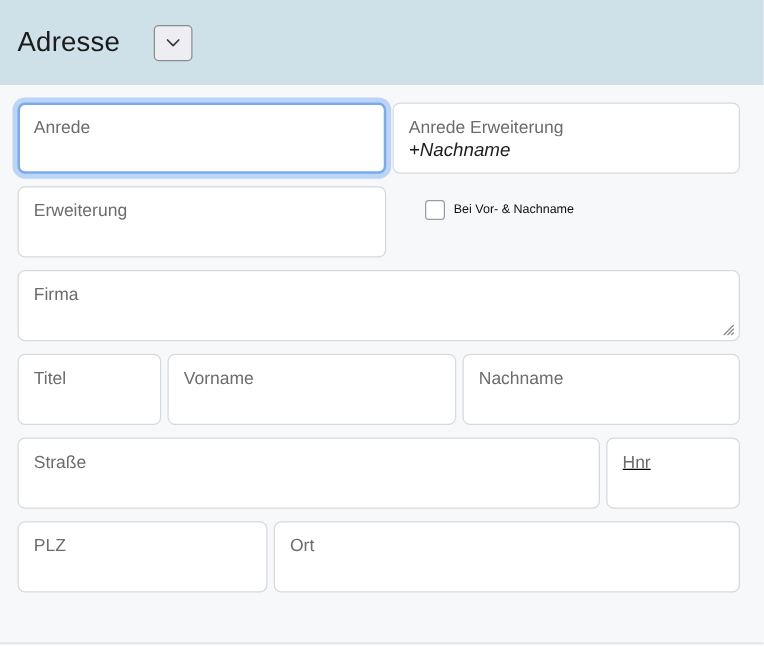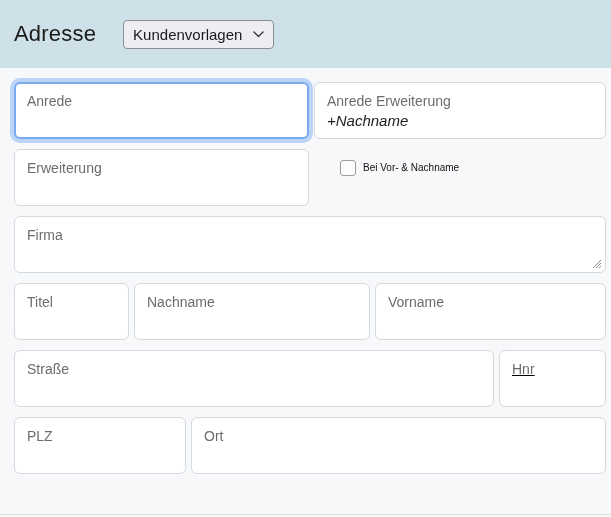--- a/index.html
+++ b/index.html
@@ -41,21 +41,21 @@
     font-size: 15px;
     color: #1b1b1b;
     cursor: default;
   }
   .chevron {
     display: inline-flex;
     align-items: center;
   }
   
   .content {
-    padding: 14px 5px 0 14px;
+    padding: 14px 19px 0 14px;
   }
   .row {
     display: flex;
     gap: 5px;
     margin-bottom: 10px;
   }
   .field {
     position: relative;
     box-sizing: border-box;
     height: 57px;
@@ -81,21 +81,21 @@
     font-size: 15px;
     color: #1b1d1f;
     margin-top: 3px;
     font-style: italic;
   }
   .w-anrede   { width: 295px; flex: none; }
   .flex1      { flex: 1; }
   .w-titel    { width: 115px; flex: none; }
   .w-vorname  { width: 231px; flex: none; }
   .w-hnr      { width: 107px; flex: none; text-decoration: underline; }
-  .w-plz      { width: 172px; flex: none; }
+  .w-plz      { width: 200px; flex: none; }
   
   .checkbox-group {
     display: flex;
     align-items: flex-start;
     gap: 7px;
     margin-left: 26px;
     padding-top: 10px;
     cursor: default;
   }
   .checkbox-box {
@@ -128,21 +128,20 @@
     height: 1px;
     background: #dbdde0;
   }
 </style>
 </head>
 <body>
 
 <div class="header">
   <div class="page-title">Adresse</div>
   <div class="template-select">
-    <span>Kundenvorlagen</span>
     <span class="chevron">
       <svg width="11" height="7" viewBox="0 0 11 7">
           <path d="M1 1 L5.5 5.5 L10 1" fill="none" stroke="#3a3a3a" stroke-width="1.4" stroke-linecap="round" stroke-linejoin="round"></path>
         </svg>
     </span>
   </div>
 </div>
 
 <div class="content">
 
@@ -174,26 +173,26 @@
           <path d="M2 10 L10 2 M5 10 L10 5 M8 10 L10 8" fill="none" stroke="#8a8a8a" stroke-width="1"></path>
         </svg>
       </span>
     </div>
   </div>
 
   <div class="row">
     <div class="field w-titel">
       <span class="field-label">Titel</span>
     </div>
-    <div class="field flex1">
-      <span class="field-label">Nachname</span>
-    </div>
     <div class="field w-vorname">
       <span class="field-label">Vorname</span>
     </div>
+    <div class="field flex1">
+      <span class="field-label">Nachname</span>
+    </div>
   </div>
 
   <div class="row">
     <div class="field flex1">
       <span class="field-label">Straße</span>
     </div>
     <div class="field w-hnr">
       <span class="field-label">Hnr</span>
     </div>
   </div>

